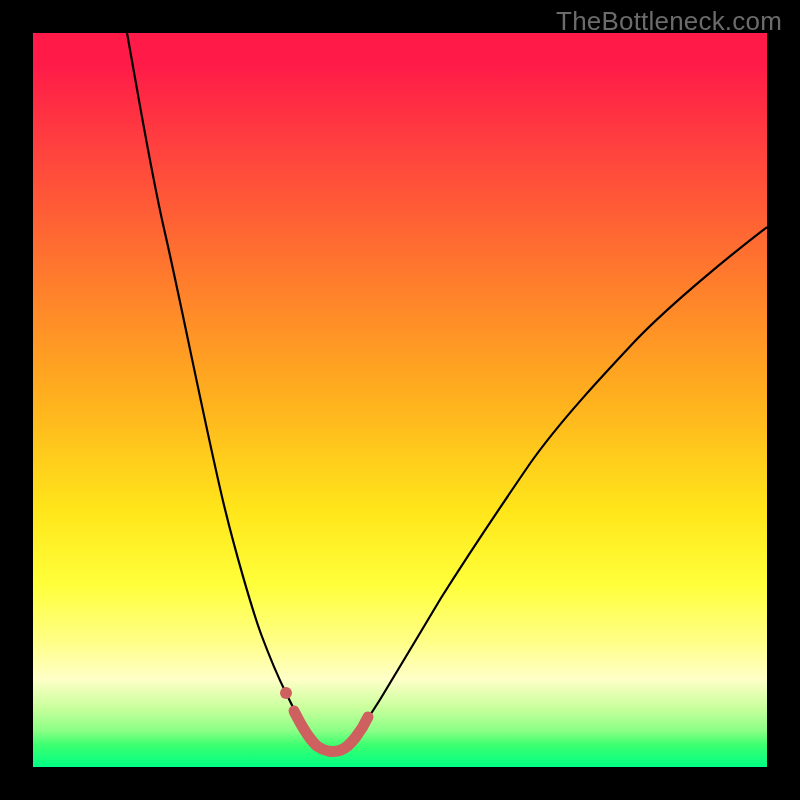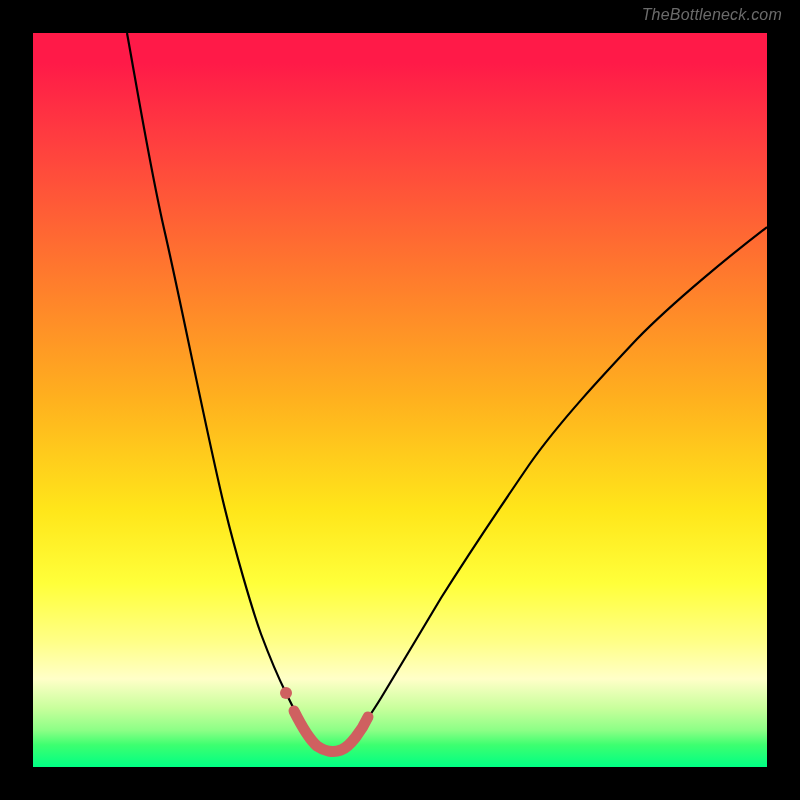--- a/index.html
+++ b/index.html
@@ -40,23 +40,22 @@
       #8cff86 95%,
       #3dff70 97%,
       #00ff84 100%
     );
   }
   .watermark {
     position: absolute;
     top: 6px;
     right: 18px;
     color: #6b6b6b;
-    font-size: 16px;
+    font-size: 26px;
     letter-spacing: 0.2px;
-    font-style: italic;
   }
   svg.curves {
     position: absolute;
     top: 0;
     left: 0;
     width: 734px;
     height: 734px;
   }
 </style>
 </head>

